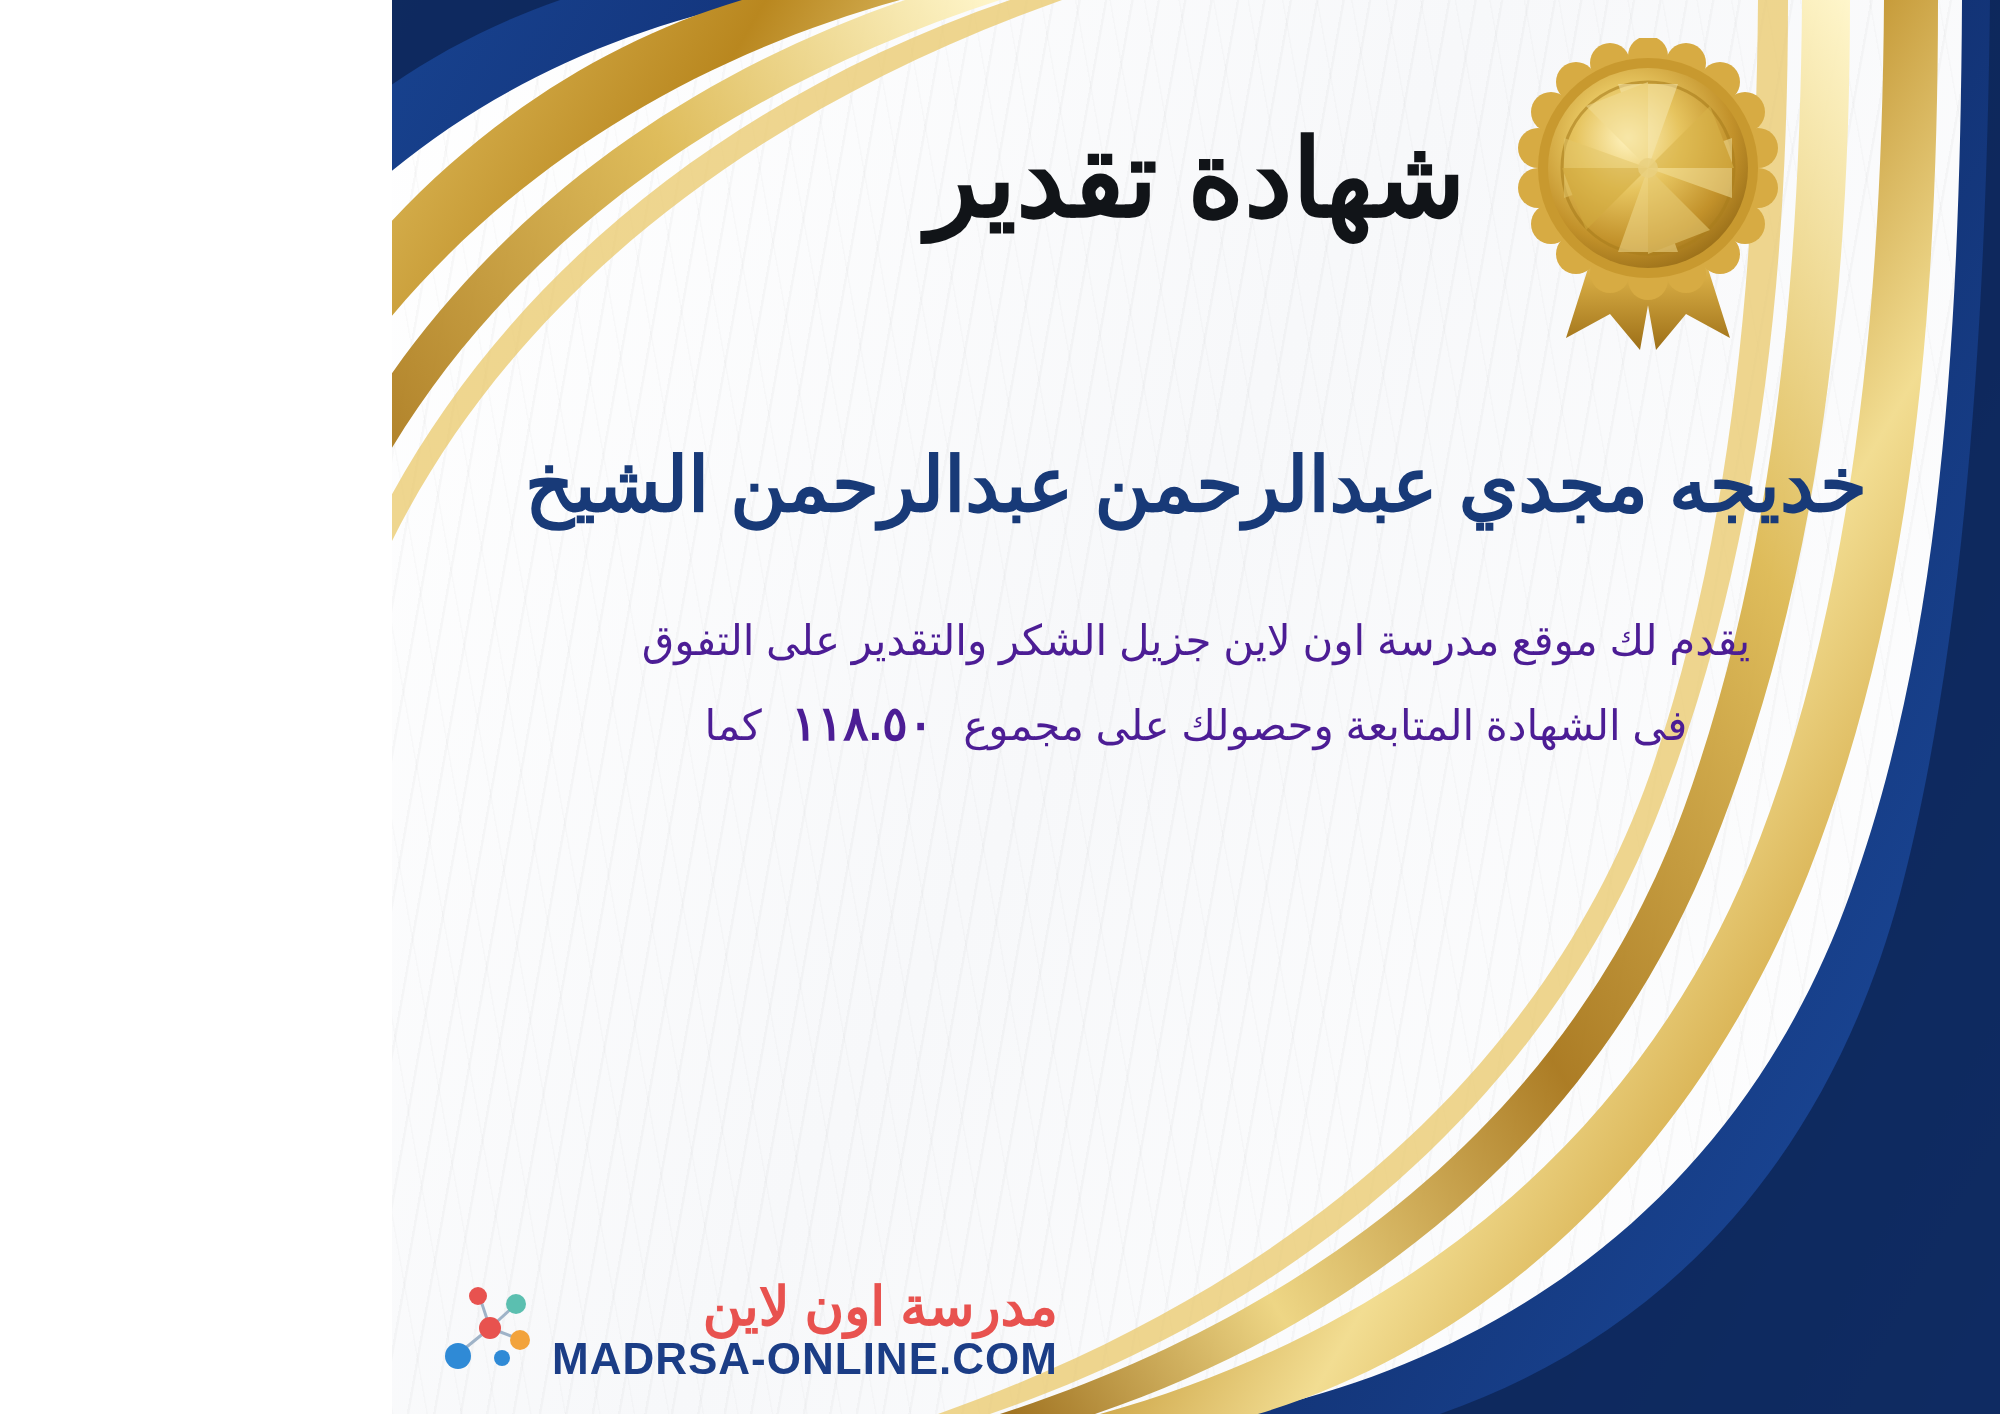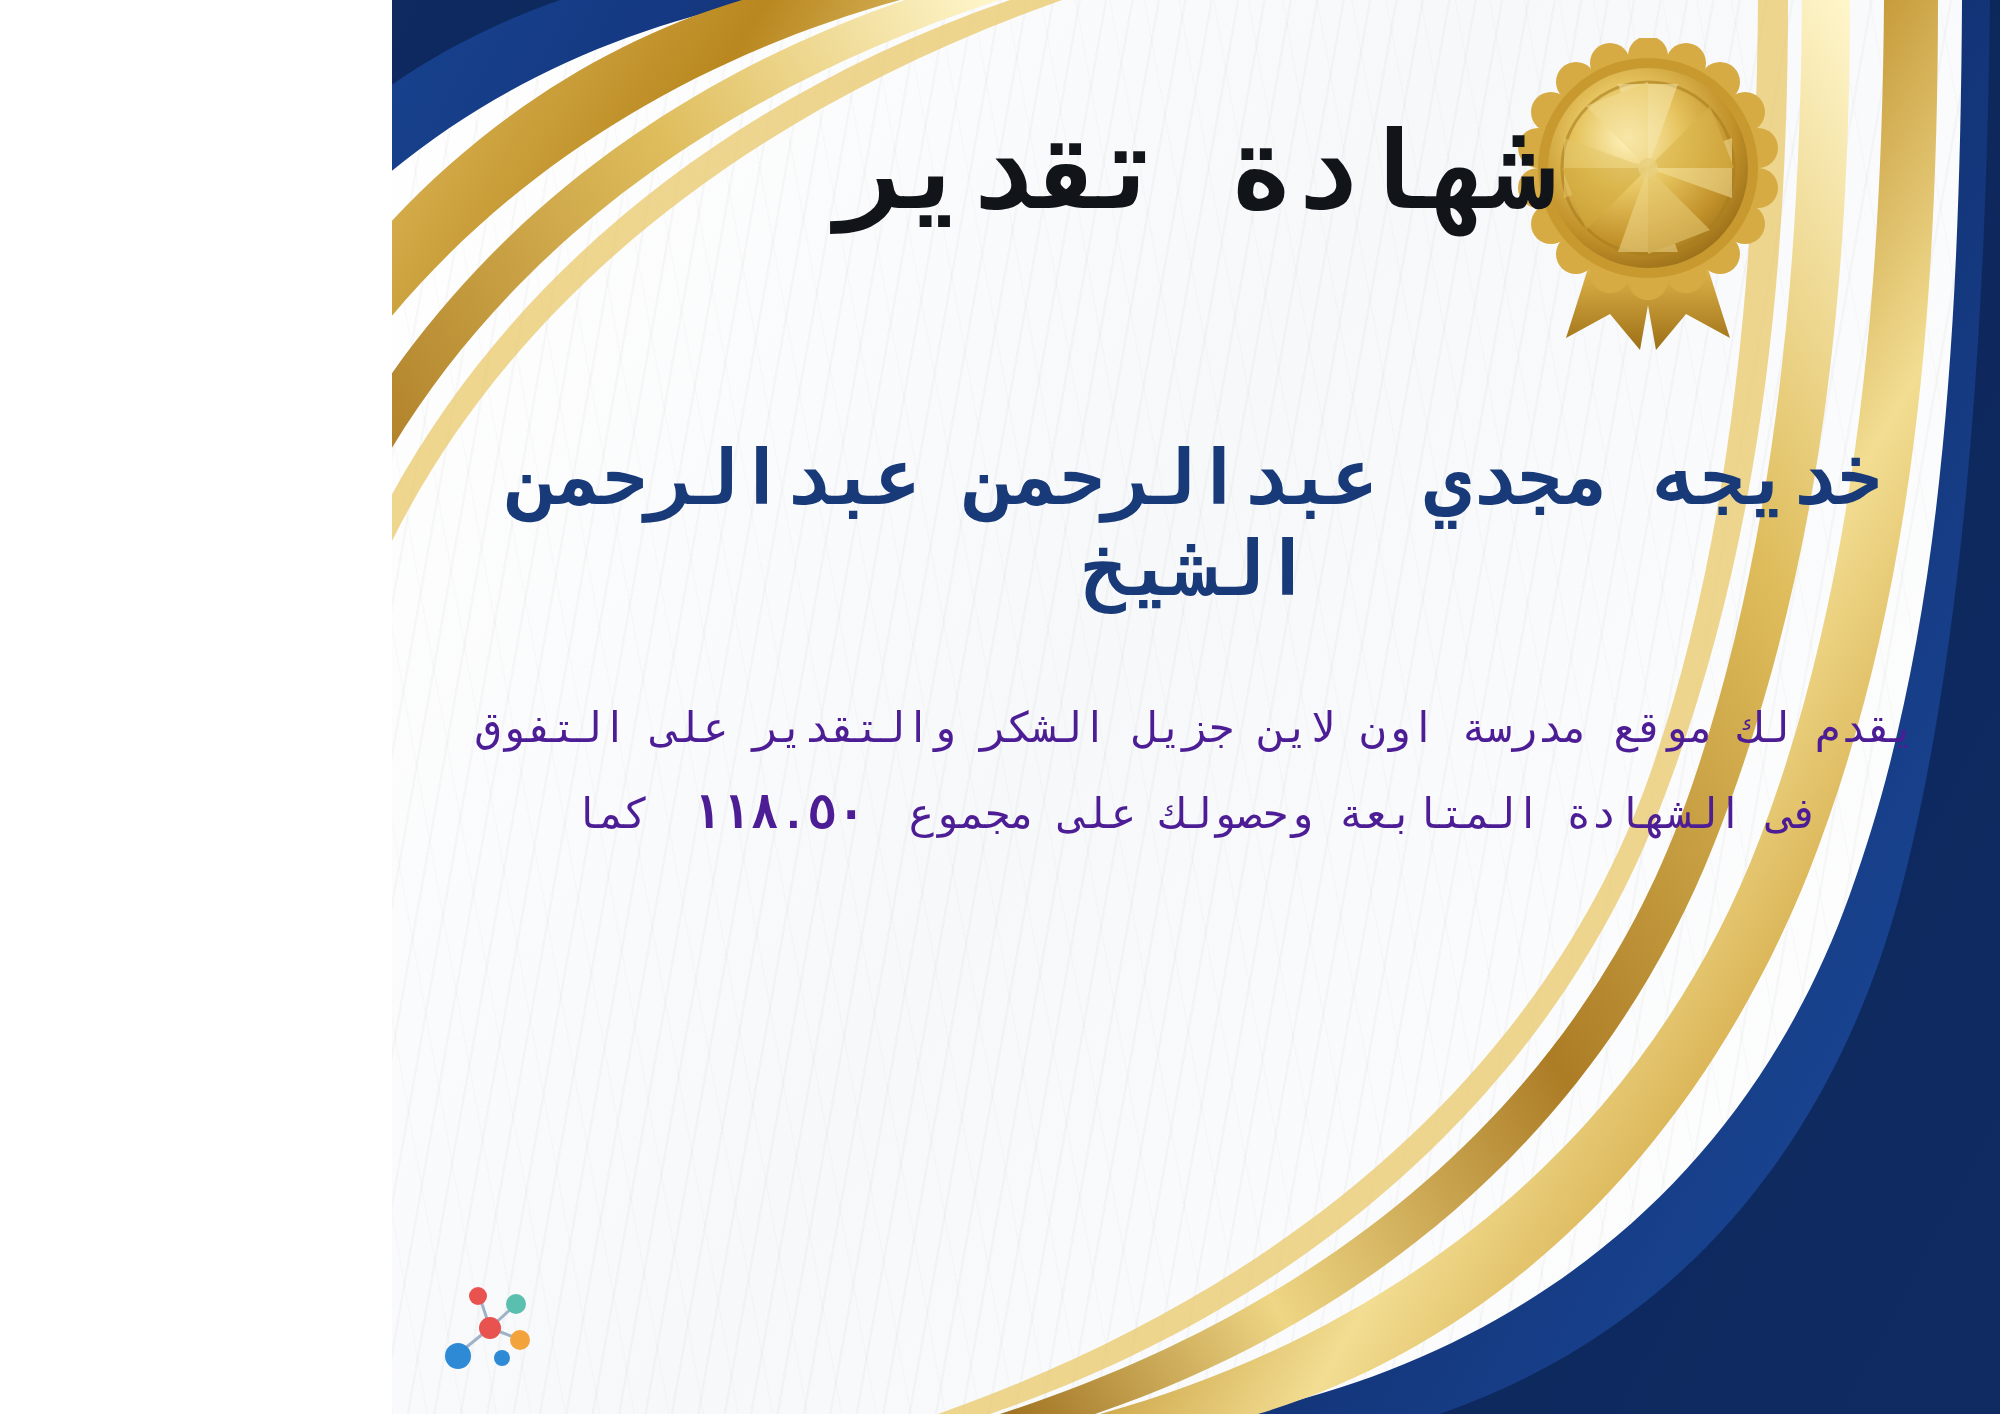--- a/index.html
+++ b/index.html
@@ -6,21 +6,21 @@
     margin: 0;
     padding: 0;
     background: #ffffff;
   }
   #certificate {
     position: relative;
     width: 1608px;
     height: 1414px;
     overflow: hidden;
     background: #ffffff;
-    font-family: Liberation Mono, monospace;
+    font-family: Liberation Sans, sans-serif;
   }
 
   
   .paper-texture {
     position: absolute;
     inset: 0;
     background:
       repeating-linear-gradient(100deg,
         rgba(0,0,0,0.022) 0px,
         rgba(0,0,0,0.022) 2px,
@@ -272,20 +272,24 @@
       <div>
         <span>فى الشهادة المتابعة وحصولك على مجموع</span>
         <span class="score">١١٨.٥٠</span>
         <span>كما</span>
       </div>
     </div>
 
   </div>
 
   <div class="brand">
+    <div class="brand-text">
+      <div class="brand-ar">مدرسة اون لاين</div>
+      <div class="brand-url">MADRSA-ONLINE.COM</div>
+    </div>
     <svg class="brand-mark" viewBox="0 0 110 110">
       <line x1="30" y1="78" x2="62" y2="52" stroke="#9fb3c8" stroke-width="3"></line>
       <line x1="62" y1="52" x2="86" y2="30" stroke="#9fb3c8" stroke-width="3"></line>
       <line x1="62" y1="52" x2="88" y2="62" stroke="#9fb3c8" stroke-width="3"></line>
       <line x1="62" y1="52" x2="52" y2="22" stroke="#9fb3c8" stroke-width="3"></line>
       <circle cx="30" cy="80" r="13" fill="#2f8ad6"></circle>
       <circle cx="62" cy="52" r="11" fill="#e8524f"></circle>
       <circle cx="88" cy="28" r="10" fill="#5bbfb0"></circle>
       <circle cx="92" cy="64" r="10" fill="#f2a33c"></circle>
       <circle cx="50" cy="20" r="9" fill="#e8524f"></circle>

